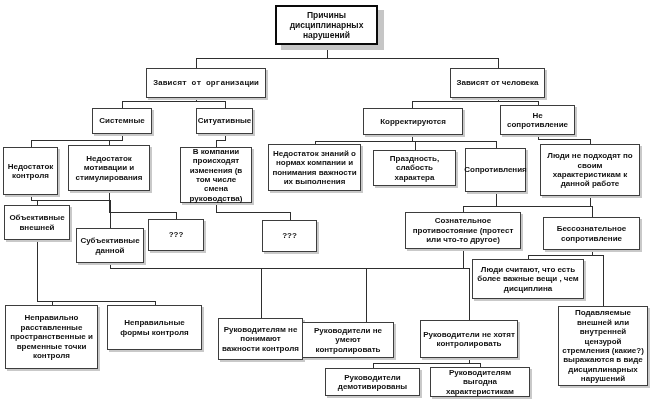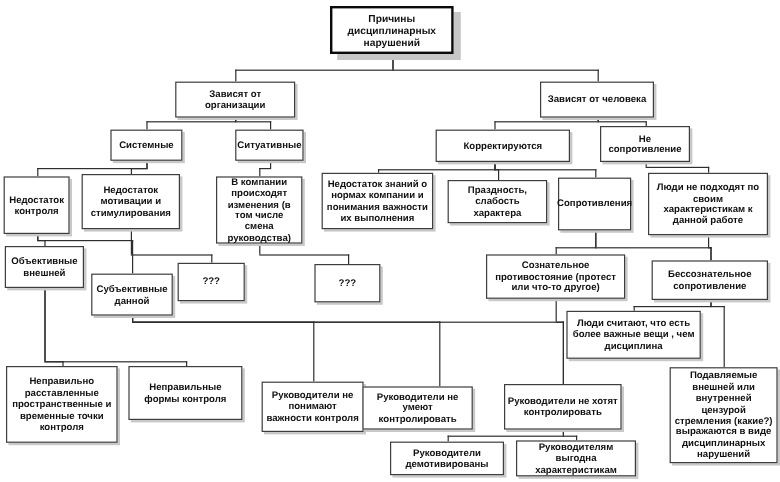--- a/index.html
+++ b/index.html
@@ -107,41 +107,41 @@
     <div class="cline" style="left: 463px; top: 249px; width: 1px; height: 19px;"></div>
     <div class="cline" style="left: 463px; top: 268px; width: 7px; height: 1px;"></div>
     <div class="cline" style="left: 469px; top: 268px; width: 1px; height: 52px;"></div>
     <div class="cline" style="left: 469px; top: 358px; width: 1px; height: 5px;"></div>
     <div class="cline" style="left: 373px; top: 363px; width: 97px; height: 1px;"></div>
     <div class="cline" style="left: 373px; top: 363px; width: 1px; height: 5px;"></div>
     <div class="cline" style="left: 469px; top: 358px; width: 1px; height: 5px;"></div>
     <div class="cline" style="left: 469px; top: 363px; width: 12px; height: 1px;"></div>
     <div class="cline" style="left: 480px; top: 363px; width: 1px; height: 4px;"></div>
     <div class="node root" style="left: 275px; top: 5px; width: 103px; height: 40px;">Причины дисциплинарных нарушений</div>
-    <div class="node" style="left: 146px; top: 68px; width: 100px; height: 30px;">Зависят от организации</div>
+    <div class="node" style="left: 146px; top: 68px; width: 120px; height: 30px; font-family: Liberation Mono, monospace;">Зависят от организации</div>
     <div class="node" style="left: 450px; top: 68px; width: 95px; height: 30px;">Зависят от человека</div>
     <div class="node" style="left: 92px; top: 108px; width: 60px; height: 26px;">Системные</div>
     <div class="node" style="left: 196px; top: 108px; width: 57px; height: 26px;">Ситуативные</div>
-    <div class="node" style="left: 363px; top: 108px; width: 112px; height: 27px;">Корректируются</div>
+    <div class="node" style="left: 363px; top: 108px; width: 100px; height: 27px;">Корректируются</div>
     <div class="node" style="left: 500px; top: 105px; width: 75px; height: 30px;">Не сопротивление</div>
     <div class="node" style="left: 3px; top: 147px; width: 55px; height: 48px;">Недостаток контроля</div>
     <div class="node" style="left: 68px; top: 145px; width: 82px; height: 46px;">Недостаток мотивации и стимулирования</div>
     <div class="node" style="left: 180px; top: 147px; width: 72px; height: 56px;">В компании происходят изменения (в том числе смена руководства)</div>
     <div class="node" style="left: 268px; top: 144px; width: 93px; height: 47px;">Недостаток знаний о нормах компании и понимания важности их выполнения</div>
     <div class="node" style="left: 373px; top: 150px; width: 83px; height: 36px;">Праздность, слабость характера</div>
     <div class="node" style="left: 465px; top: 148px; width: 61px; height: 44px;">Сопротивления</div>
     <div class="node" style="left: 540px; top: 144px; width: 100px; height: 52px;">Люди не подходят по своим характеристикам к данной работе</div>
     <div class="node" style="left: 4px; top: 205px; width: 66px; height: 35px;">Объективные внешней</div>
     <div class="node" style="left: 76px; top: 228px; width: 68px; height: 35px;">Субъективные данной</div>
     <div class="node" style="left: 148px; top: 219px; width: 56px; height: 32px;">???</div>
     <div class="node" style="left: 262px; top: 220px; width: 55px; height: 32px;">???</div>
     <div class="node" style="left: 405px; top: 212px; width: 116px; height: 37px;">Сознательное противостояние (протест или что-то другое)</div>
     <div class="node" style="left: 543px; top: 217px; width: 97px; height: 33px;">Бессознательное сопротивление</div>
     <div class="node" style="left: 472px; top: 259px; width: 112px; height: 40px;">Люди считают, что есть более важные вещи , чем дисциплина</div>
     <div class="node" style="left: 5px; top: 305px; width: 93px; height: 64px;">Неправильно расставленные пространственные и временные точки контроля</div>
     <div class="node" style="left: 107px; top: 305px; width: 95px; height: 45px;">Неправильные формы контроля</div>
-    <div class="node" style="left: 218px; top: 318px; width: 85px; height: 42px;">Руководители не понимают важности контроля</div>
+    <div class="node" style="left: 218px; top: 318px; width: 85px; height: 42px;">Руководителям не понимают важности контроля</div>
     <div class="node" style="left: 302px; top: 322px; width: 92px; height: 36px;">Руководители не умеют контролировать</div>
     <div class="node" style="left: 420px; top: 320px; width: 98px; height: 38px;">Руководители не хотят контролировать</div>
     <div class="node" style="left: 558px; top: 306px; width: 90px; height: 80px;">Подавляемые внешней или внутренней цензурой стремления (какие?) выражаются в виде дисциплинарных нарушений</div>
     <div class="node" style="left: 325px; top: 368px; width: 95px; height: 28px;">Руководители демотивированы</div>
     <div class="node" style="left: 430px; top: 367px; width: 100px; height: 30px;">Руководителям выгодна характеристикам</div>
   </div>
 
 </body></html>

